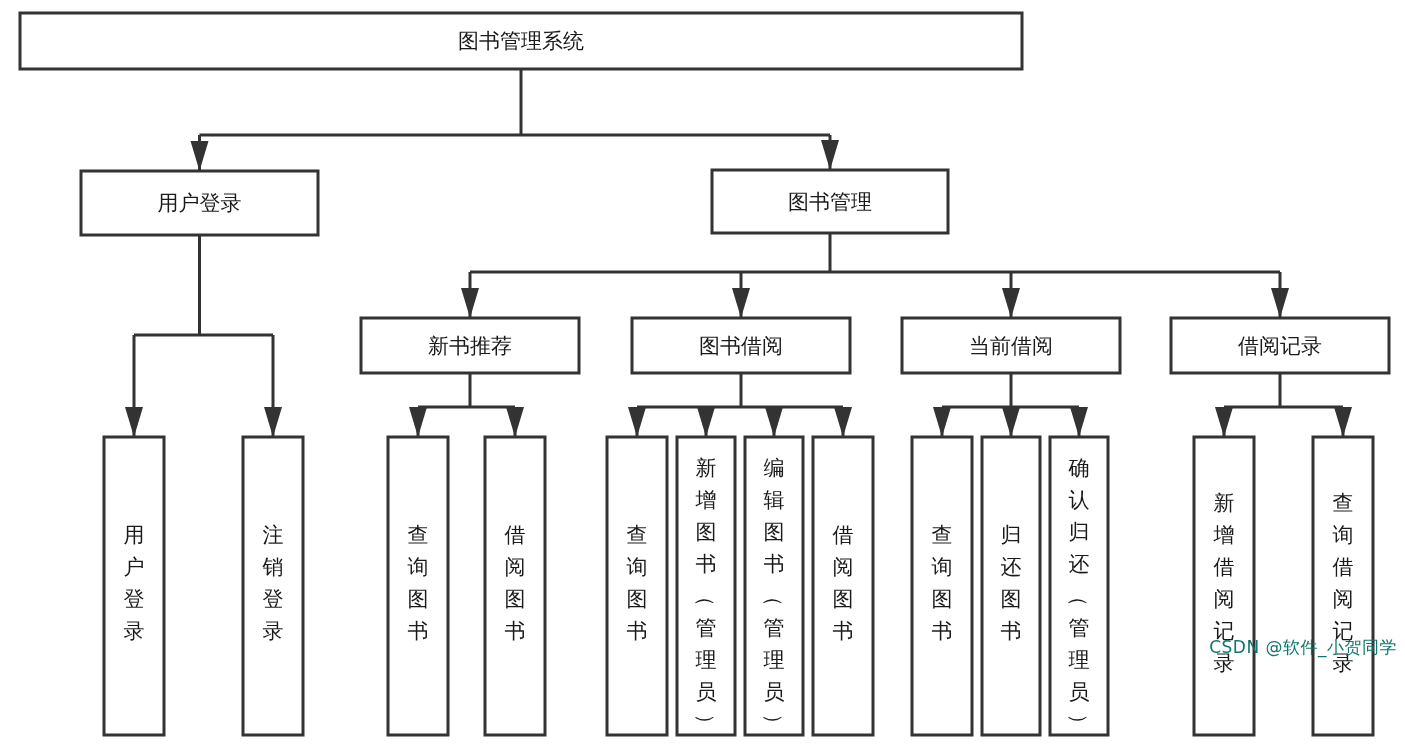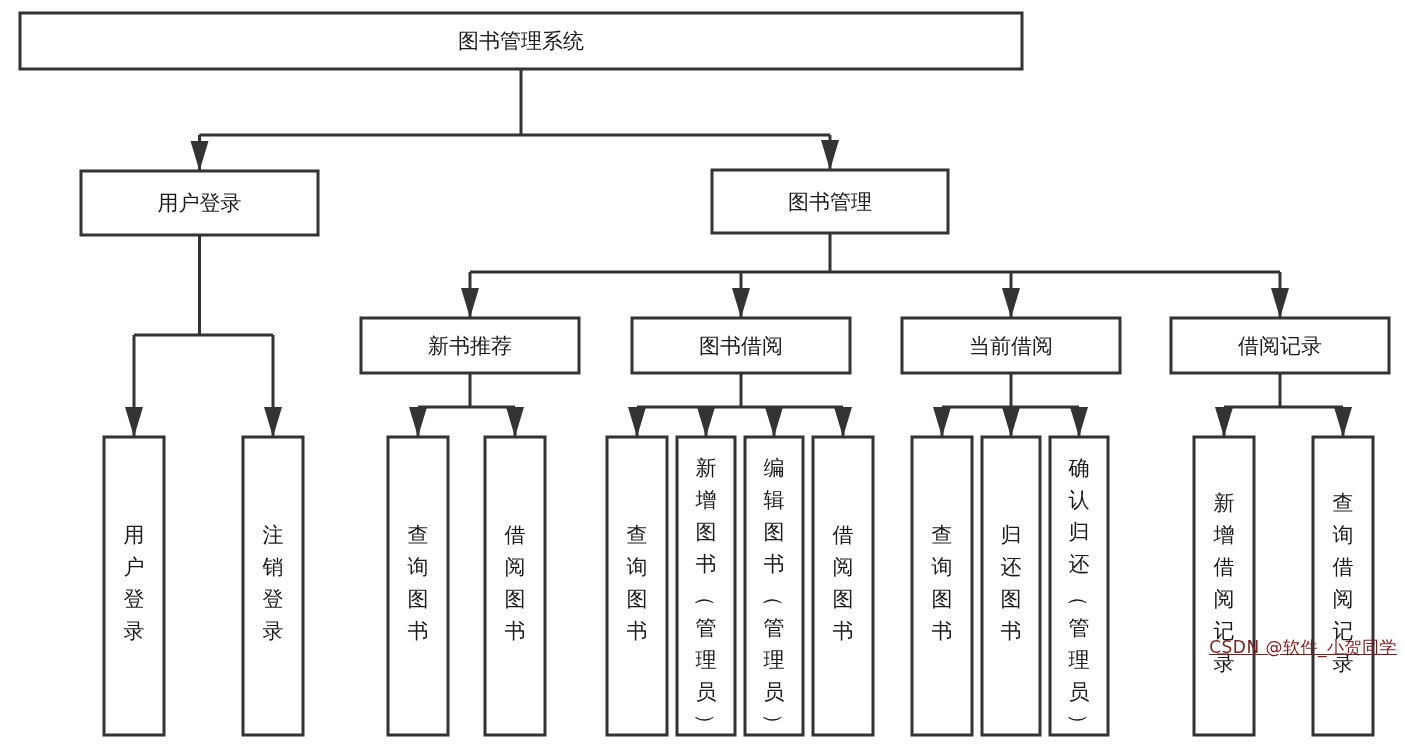--- a/index.html
+++ b/index.html
@@ -52,24 +52,23 @@
     font-size: 21px;
     fill: #1a1a1a;
     text-anchor: middle;
   }
   .watermark {
     position: absolute;
     right: 8px;
     bottom: 4px;
     font-family: "DejaVu Sans", "Liberation Sans", sans-serif;
     font-size: 17px;
-    color: #7f1d1d;
+    color: #0f766e;
     white-space: nowrap;
     letter-spacing: 0.5px;
-    text-decoration: underline;
   }
 </style>
 </head>
 <body>
 
 <div id="diagram-root">
 
   <svg id="tree-svg" viewBox="0 0 1405 747">
     <g id="connectors-layer">
         <line x1="521" y1="69" x2="521" y2="135" class="connector"></line>

